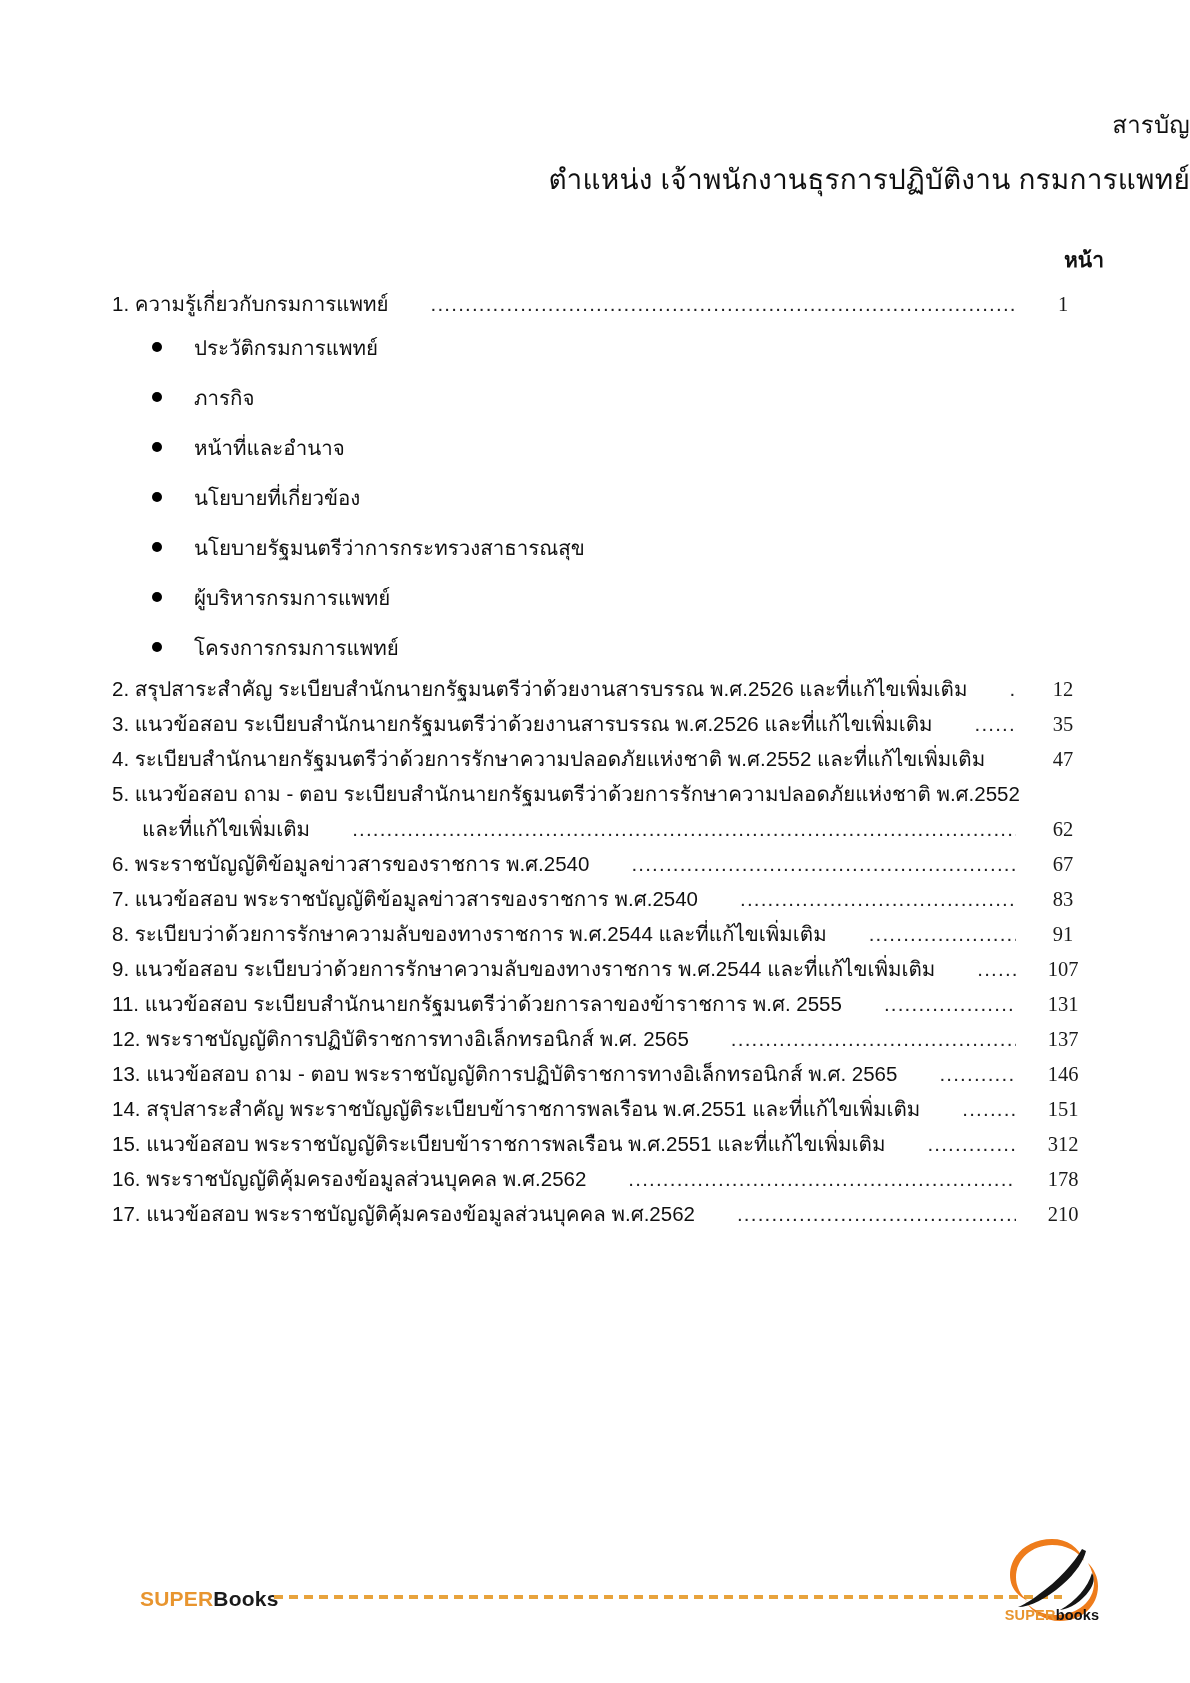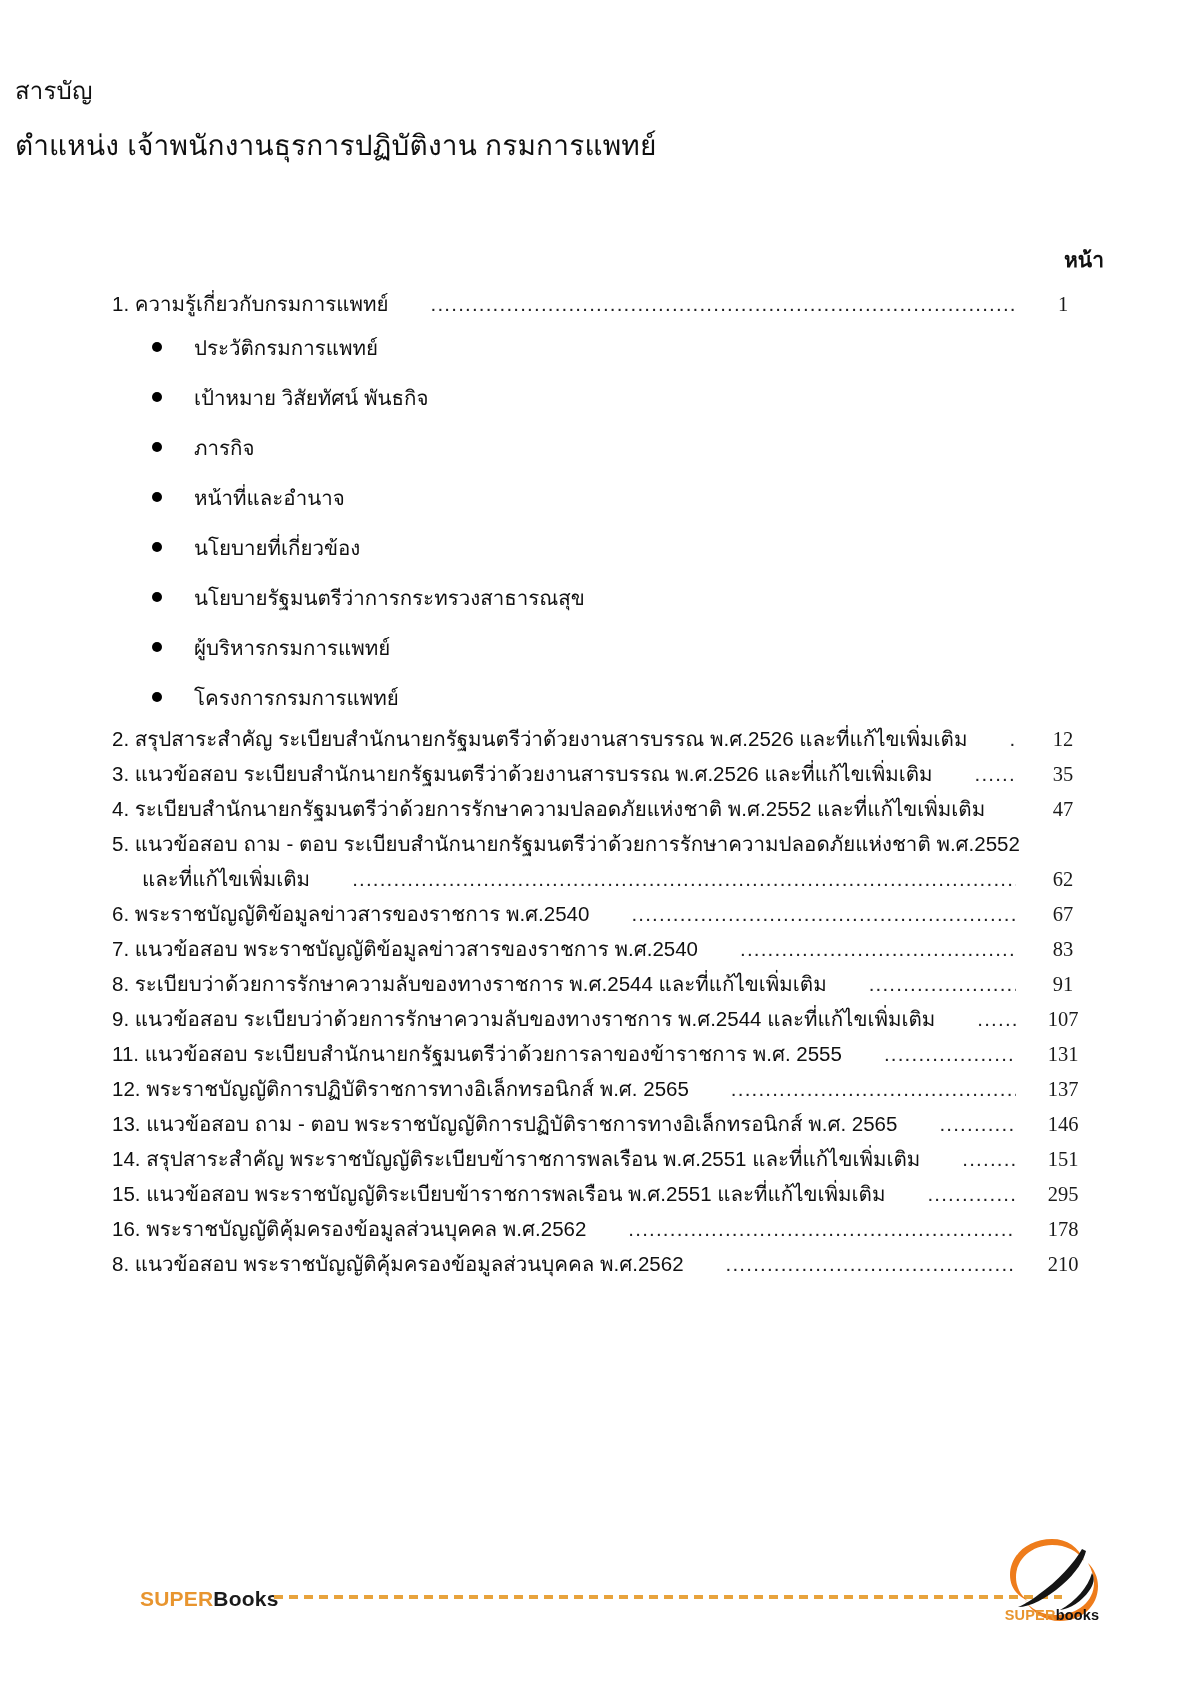--- a/index.html
+++ b/index.html
@@ -19,22 +19,22 @@
 
   .page {
     position: relative;
     width: 1190px;
     height: 1683px;
     padding: 0;
   }
 
   
   .doc-header {
-    text-align: left;
-    padding-top: 75px;
+    text-align: right;
+    padding-top: 109px;
     margin-left: 15px;
   }
   .doc-title {
     font-size: 24px;
     line-height: 1.35;
     font-weight: 400;
     letter-spacing: 0.2px;
   }
   .doc-subtitle {
     font-size: 28px;
@@ -224,24 +224,20 @@
         </div>
         <div class="toc-pageno">1</div>
       </div>
       <ul class="bullet-list">
         <li class="bullet-item">
           <span class="bullet-dot"></span>
           <span class="bullet-label">ประวัติกรมการแพทย์</span>
         </li>
         <li class="bullet-item">
           <span class="bullet-dot"></span>
-          <span class="bullet-label">เป้าหมาย วิสัยทัศน์ พันธกิจ</span>
-        </li>
-        <li class="bullet-item">
-          <span class="bullet-dot"></span>
           <span class="bullet-label">ภารกิจ</span>
         </li>
         <li class="bullet-item">
           <span class="bullet-dot"></span>
           <span class="bullet-label">หน้าที่และอำนาจ</span>
         </li>
         <li class="bullet-item">
           <span class="bullet-dot"></span>
           <span class="bullet-label">นโยบายที่เกี่ยวข้อง</span>
         </li>
@@ -375,35 +371,35 @@
         </div>
         <div class="toc-pageno">151</div>
       </div>
       <div class="toc-row spaced">
         <div class="toc-entry">
           <div class="entry-line">
             <span class="entry-text">15. แนวข้อสอบ พระราชบัญญัติระเบียบข้าราชการพลเรือน พ.ศ.2551 และที่แก้ไขเพิ่มเติม</span>
             <span class="leader"></span>
           </div>
         </div>
-        <div class="toc-pageno">295</div>
+        <div class="toc-pageno">312</div>
       </div>
       <div class="toc-row spaced">
         <div class="toc-entry">
           <div class="entry-line">
             <span class="entry-text">16. พระราชบัญญัติคุ้มครองข้อมูลส่วนบุคคล พ.ศ.2562</span>
             <span class="leader"></span>
           </div>
         </div>
         <div class="toc-pageno">178</div>
       </div>
       <div class="toc-row spaced">
         <div class="toc-entry">
           <div class="entry-line">
-            <span class="entry-text">8. แนวข้อสอบ พระราชบัญญัติคุ้มครองข้อมูลส่วนบุคคล พ.ศ.2562</span>
+            <span class="entry-text">17. แนวข้อสอบ พระราชบัญญัติคุ้มครองข้อมูลส่วนบุคคล พ.ศ.2562</span>
             <span class="leader"></span>
           </div>
         </div>
         <div class="toc-pageno">210</div>
       </div>
     </div>
 
   <div class="footer">
     <div class="footer-brand">
       <span class="brand-super">SUPER</span><span class="brand-books">Books</span>

